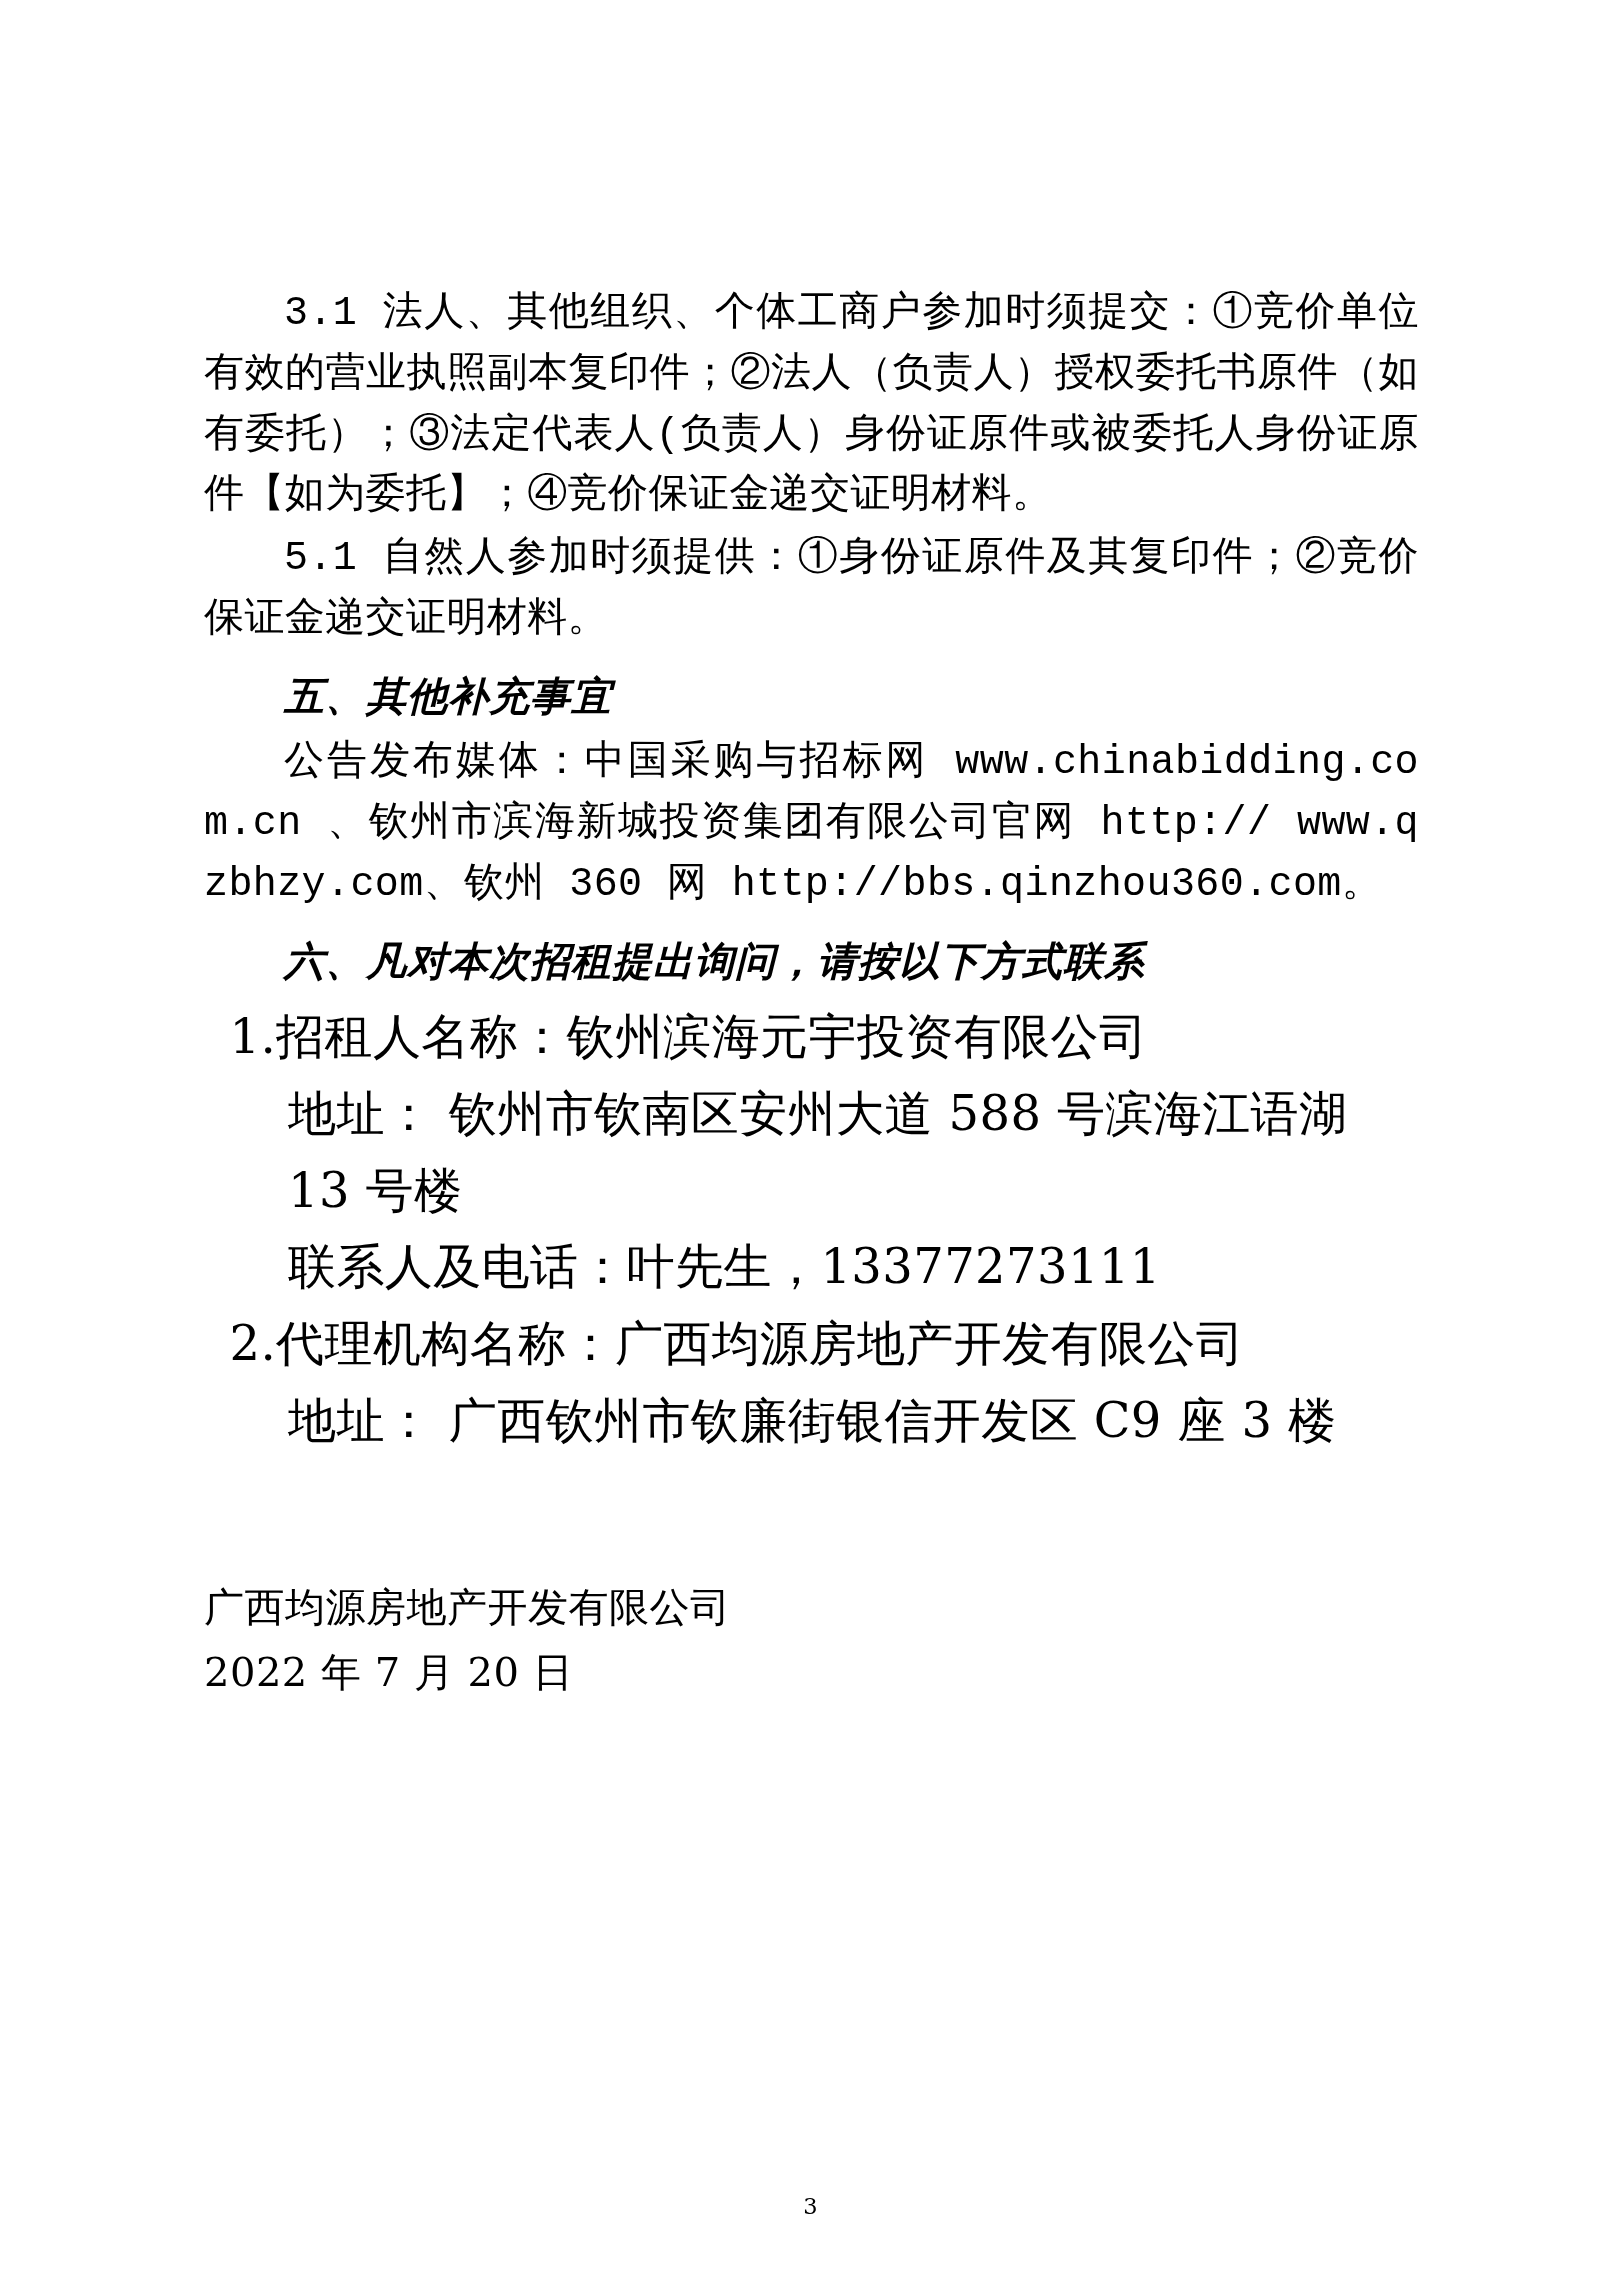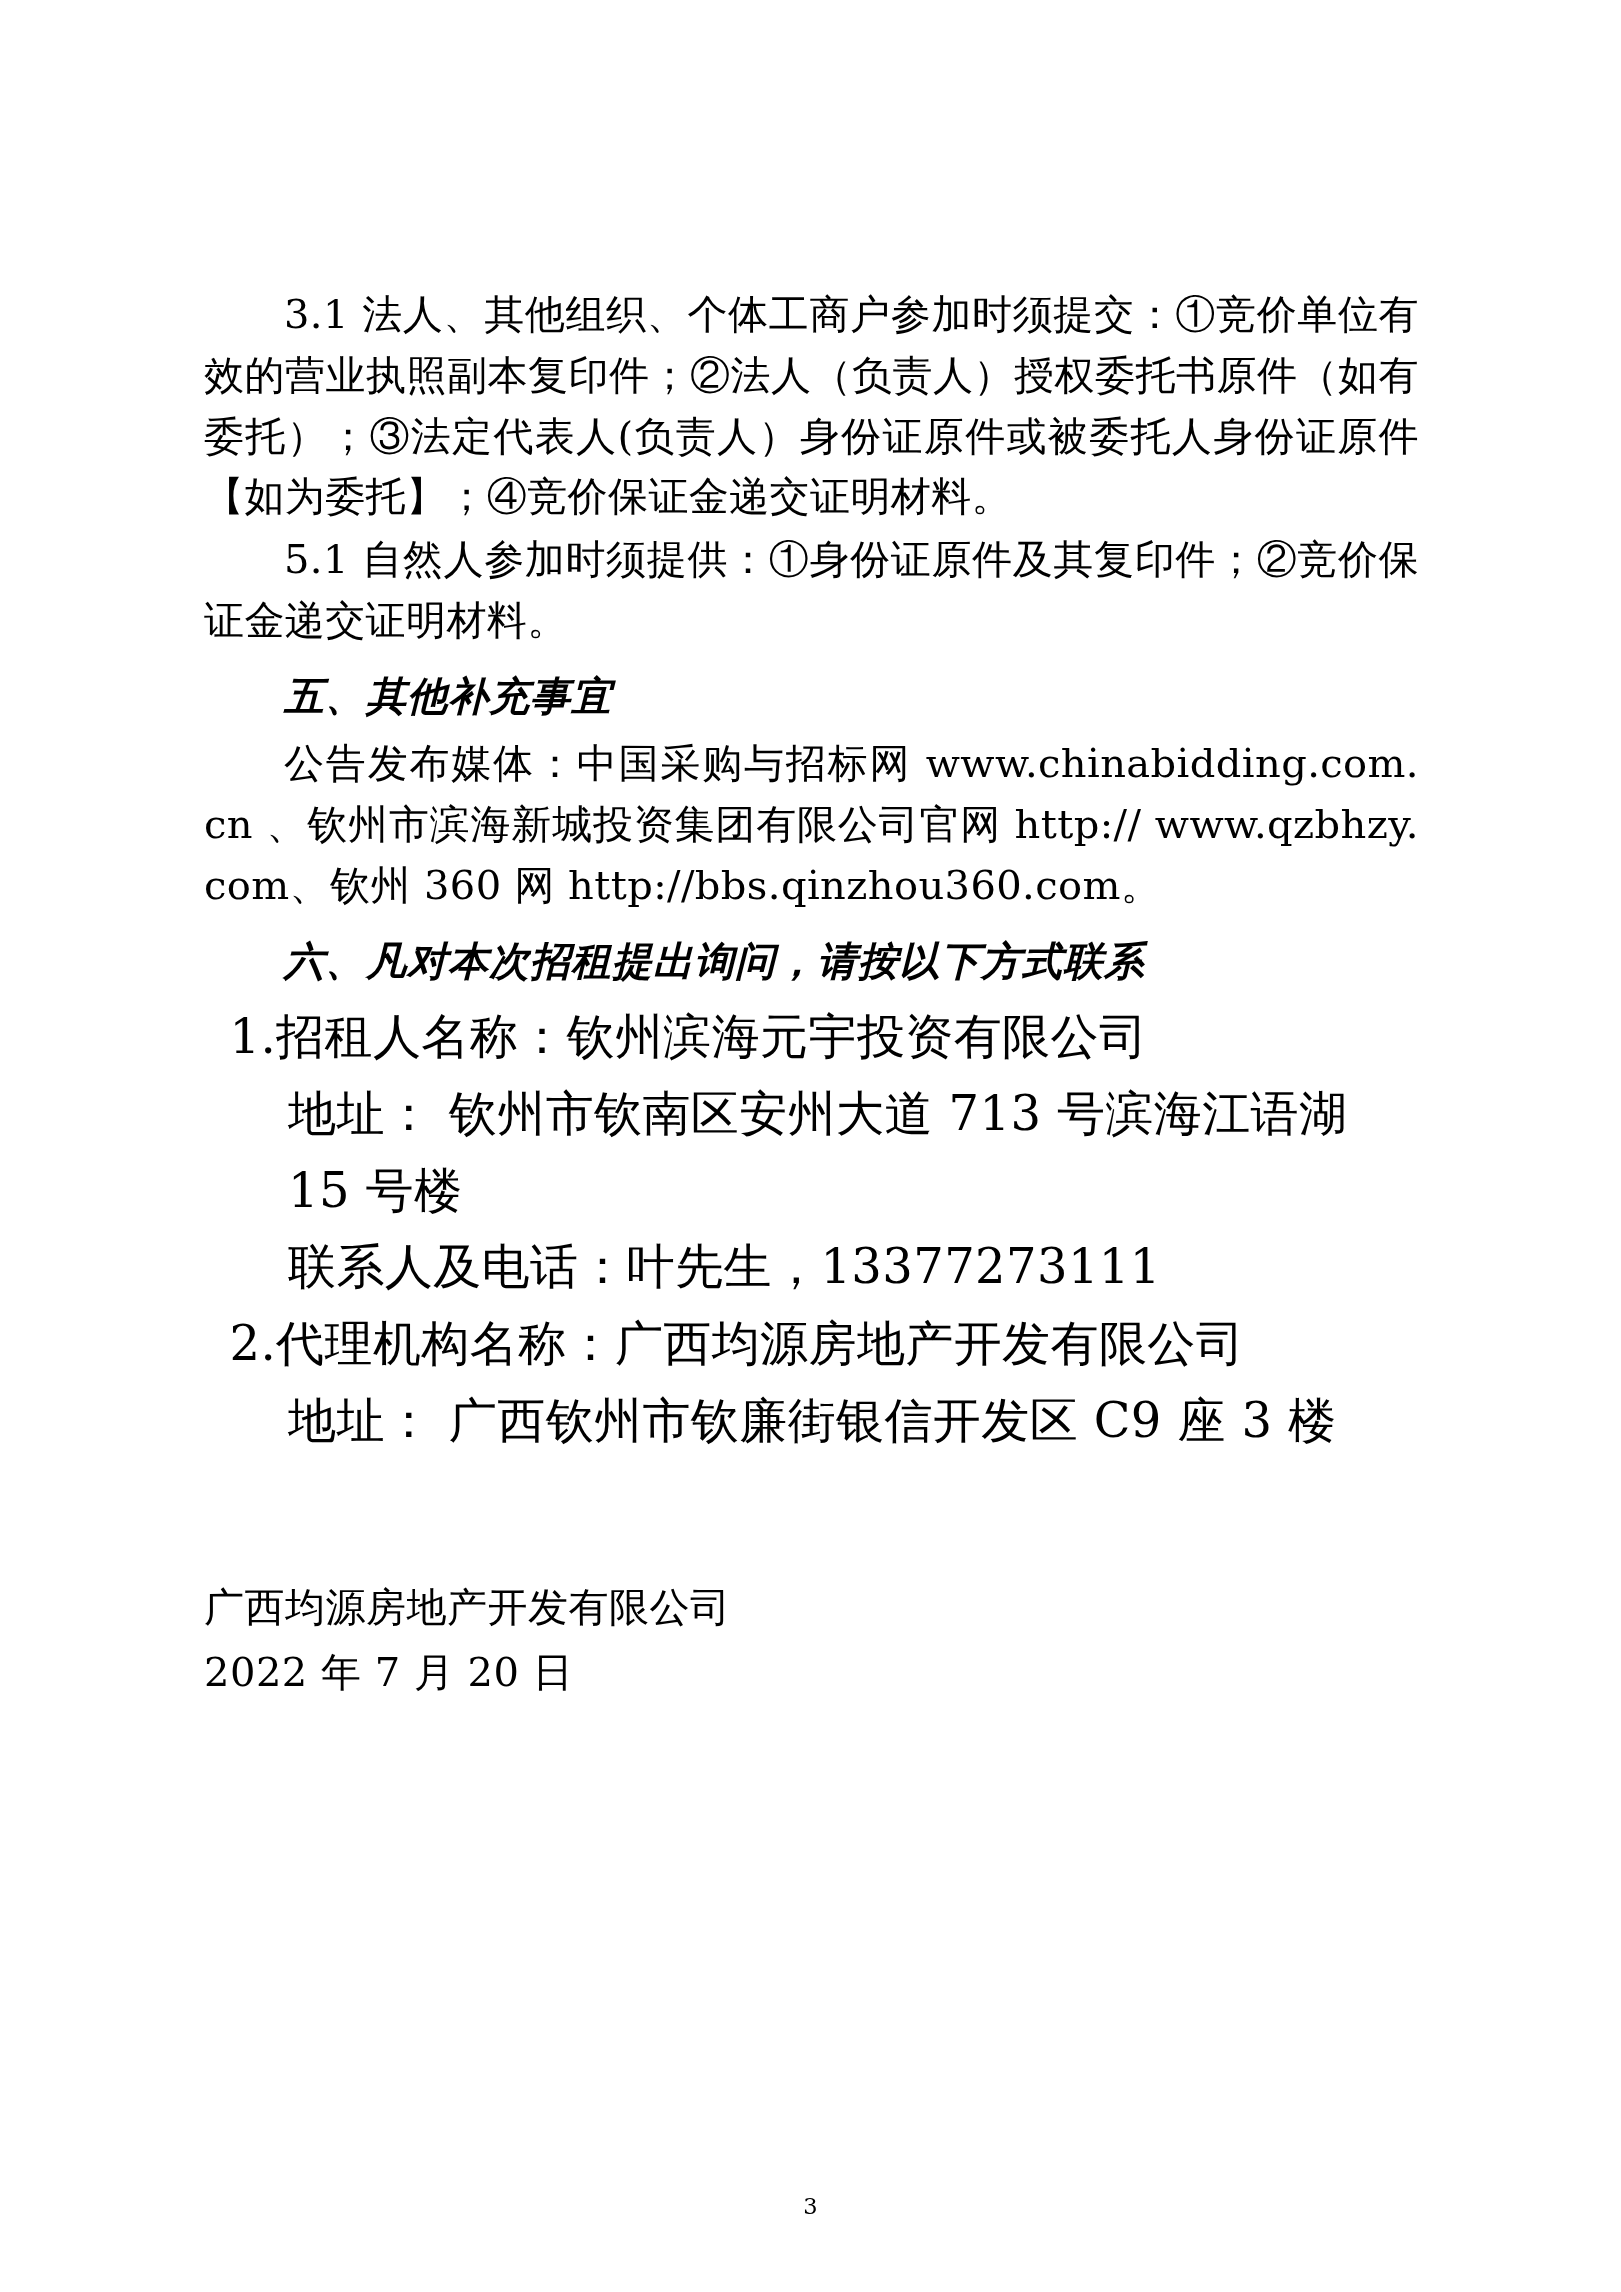--- a/index.html
+++ b/index.html
@@ -27,20 +27,21 @@
     width: 1215px;
   }
   .para {
     font-size: 40px;
     line-height: 1.52;
     letter-spacing: 0.4px;
     text-align: justify;
     text-justify: inter-ideograph;
     margin: 0 0 2px 0;
     word-break: break-all;
+    font-family: Liberation Mono, monospace;
   }
   .indent {
     text-indent: 2em;
   }
   .heading {
     font-size: 40px;
     line-height: 1.52;
     font-weight: bold;
     text-indent: 2em;
     margin: 15.7px 0 5.9px 0;
@@ -89,21 +90,21 @@
     <p class="para indent">5.1 自然人参加时须提供：①身份证原件及其复印件；②竞价保证金递交证明材料。</p>
 
     <h2 class="heading">五、其他补充事宜</h2>
 
     <p class="para indent">公告发布媒体：中国采购与招标网 www.chinabidding.com.cn 、钦州市滨海新城投资集团有限公司官网 http:// www.qzbhzy.com、钦州 360 网 http://bbs.qinzhou360.com。</p>
 
     <h2 class="heading">六、凡对本次招租提出询问，请按以下方式联系</h2>
 
     <div>
       <p class="contact-line lvl1">1.招租人名称：钦州滨海元宇投资有限公司</p>
-      <p class="contact-line lvl2">地址： 钦州市钦南区安州大道 713 号滨海江语湖 15 号楼</p>
+      <p class="contact-line lvl2">地址： 钦州市钦南区安州大道 588 号滨海江语湖 13 号楼</p>
       <p class="contact-line lvl2">联系人及电话：叶先生，13377273111</p>
     </div>
 
     <div>
       <p class="contact-line lvl1">2.代理机构名称：广西均源房地产开发有限公司</p>
       <p class="contact-line lvl2">地址： 广西钦州市钦廉街银信开发区 C9 座 3 楼</p>
     </div>
 
     <div class="sign-block">
       <div class="sign-line">广西均源房地产开发有限公司</div>

